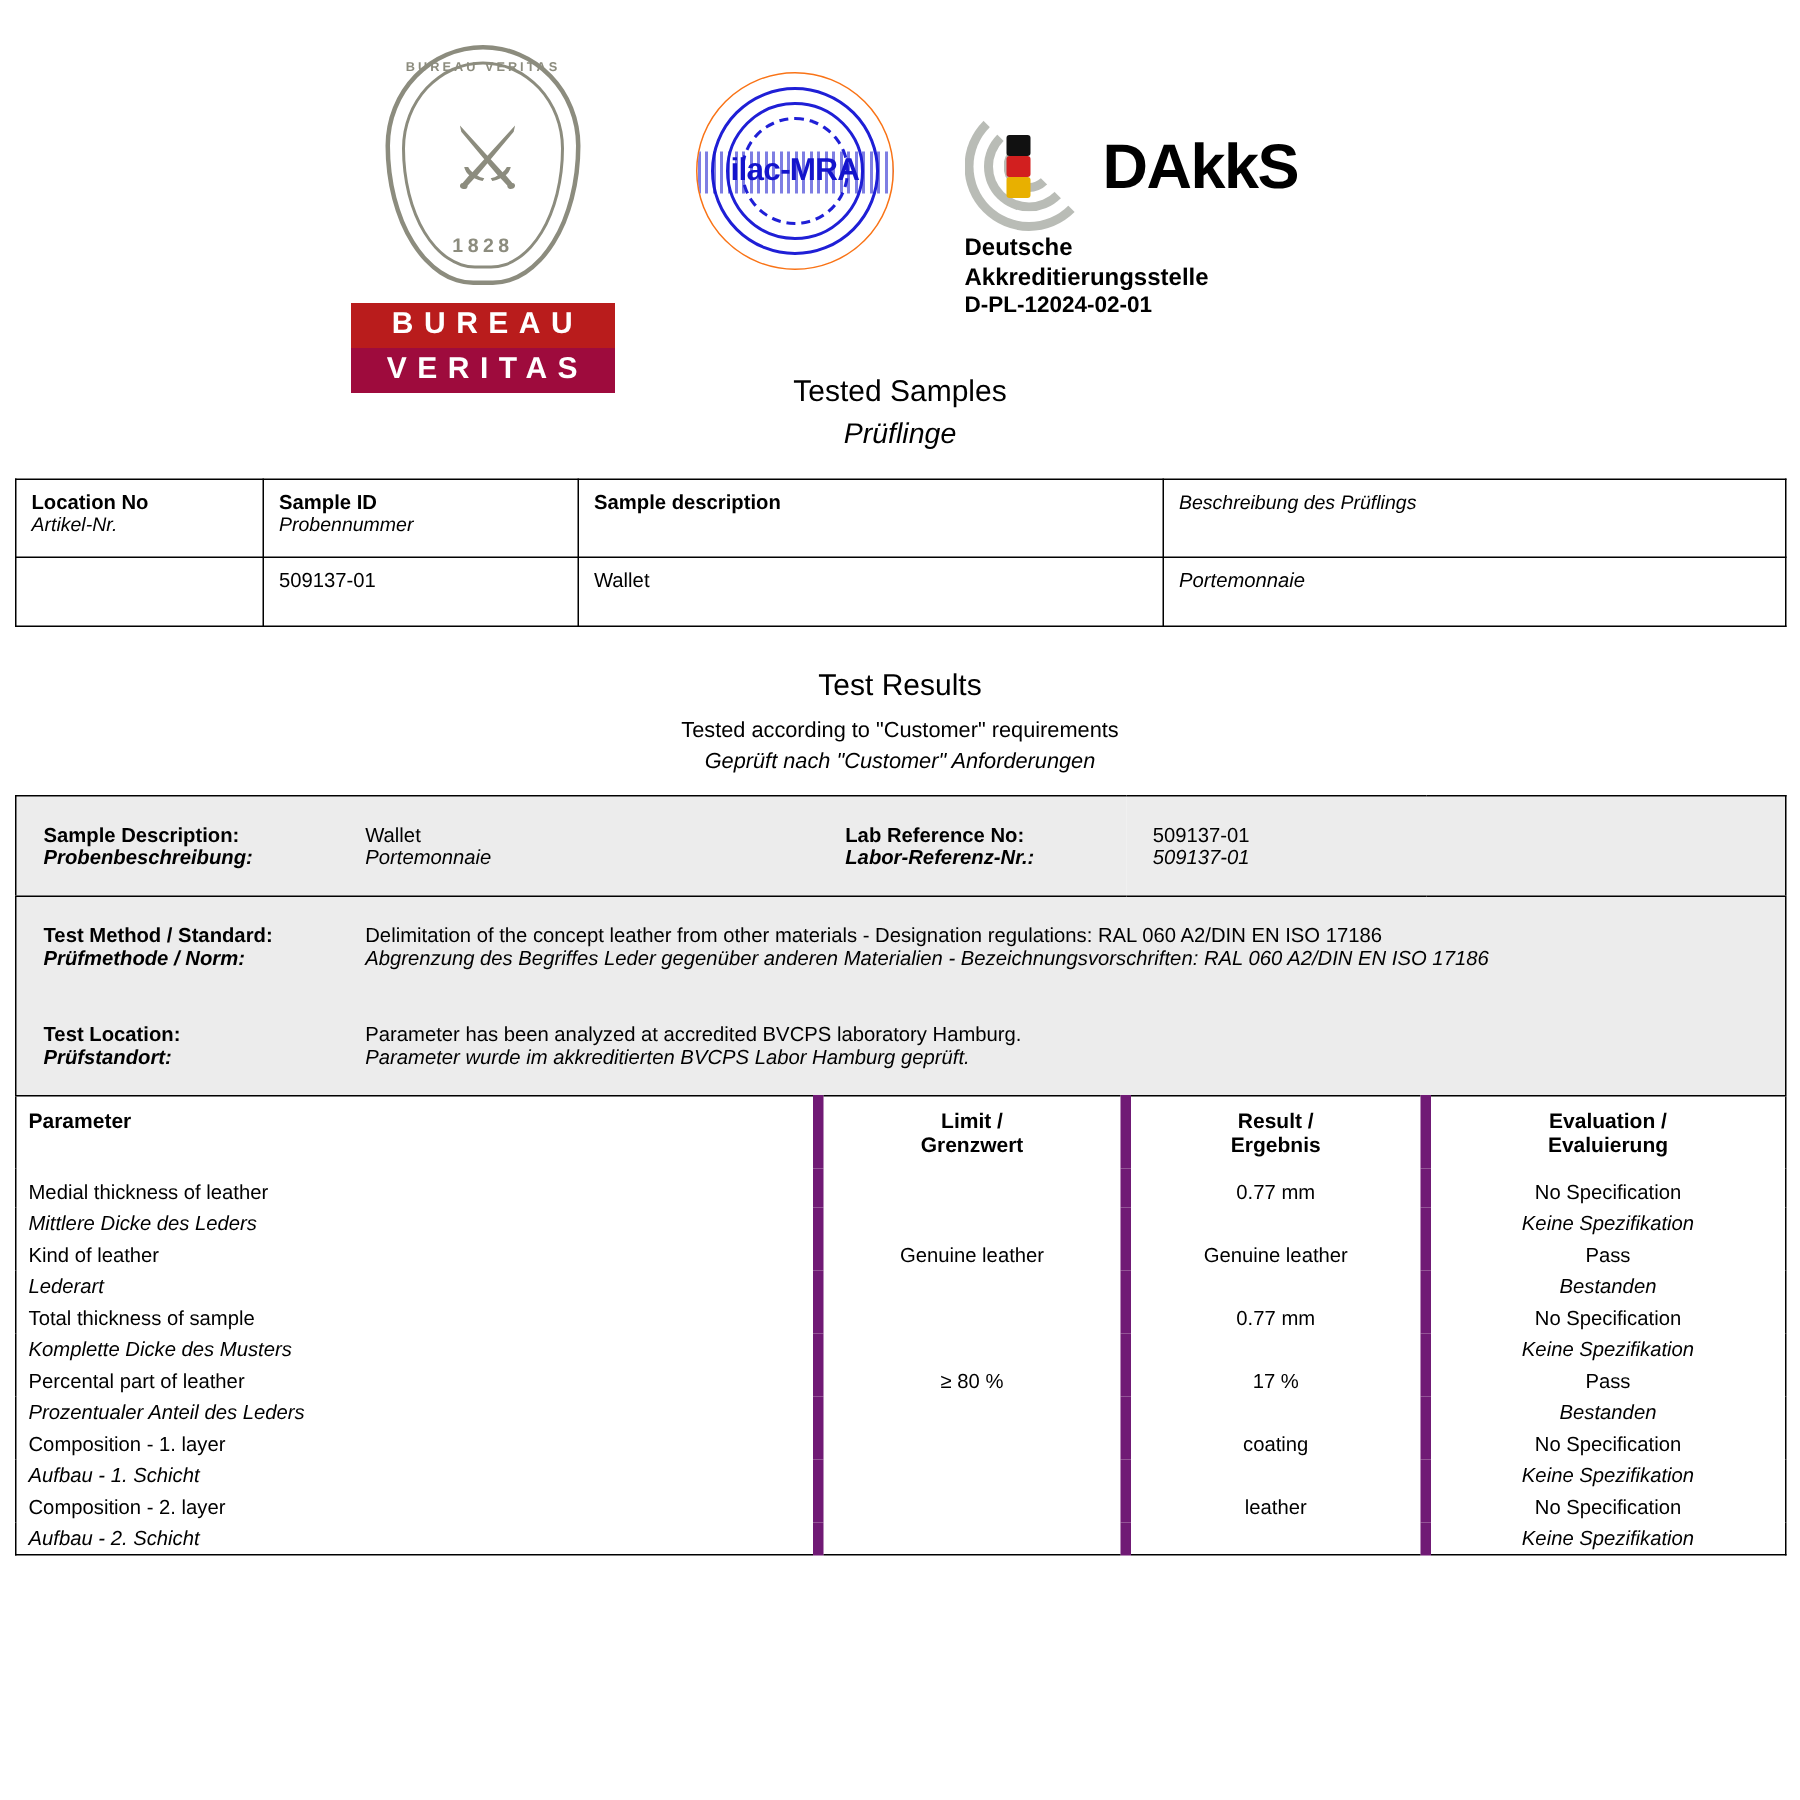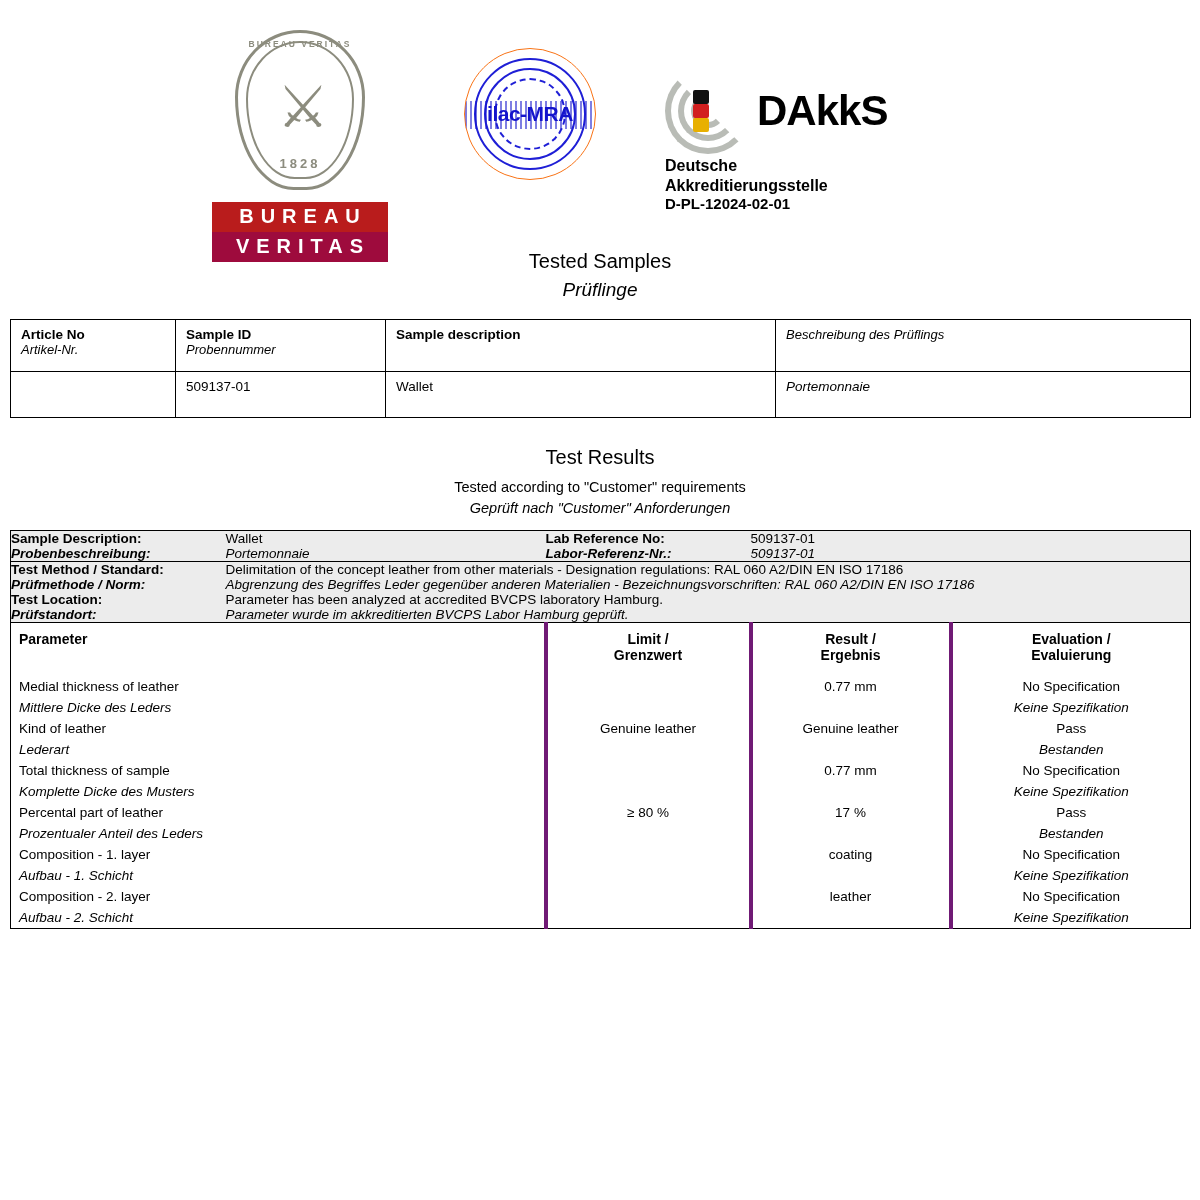--- a/index.html
+++ b/index.html
@@ -13,21 +13,21 @@
     font-size: 13.5px;
     overflow: hidden;
   }
   .page { position: relative; width: 1200px; height: 1200px; padding: 0; }
 
   
   .logos {
     display: flex;
     justify-content: center;
     align-items: flex-start;
-    gap: 60px;
+    gap: 38px;
     padding-top: 30px;
     height: 250px;
   }
   .logo-bv { width: 190px; display: flex; flex-direction: column; align-items: center; }
   .bv-seal {
     width: 130px; height: 160px;
     border: 3px solid #8c8c7e;
     border-radius: 50% 50% 45% 45% / 42% 42% 58% 58%;
     position: relative;
     display: flex; align-items: center; justify-content: center;
@@ -123,35 +123,35 @@
   .tbl-samples { margin-top: 18px; }
   .tbl-samples td { border: 1px solid #000; padding: 7px 10px 9px; vertical-align: top; }
   .tbl-samples .en { font-weight: bold; font-size: 13.5px; }
   .tbl-samples .de { font-style: italic; font-size: 13px; }
   .tbl-samples .hdr td { height: 52px; }
   .tbl-samples .row td { height: 46px; }
   .tbl-samples .row .val { font-size: 13.5px; }
   .tbl-samples .row .val-it { font-style: italic; font-size: 13.5px; }
 
   .tbl-results { margin-top: 14px; border: 1px solid #000; }
-  .tbl-results td { vertical-align: top; padding: 0; }
+  .tbl-results td { vertical-align: top; padding: 18px; }
   .shade { background: #ececec; }
   .cell { padding: 5px 8px; }
   .lbl-en { font-weight: bold; font-size: 13.5px; }
   .lbl-de { font-weight: bold; font-style: italic; font-size: 13.5px; }
   .val-en { font-size: 13.5px; }
   .val-de { font-style: italic; font-size: 13.5px; }
   .bt { border-top: 1px solid #000; }
 
   .res-head td { border-top: 1px solid #000; text-align: center; font-weight: bold; padding: 8px 6px; font-size: 14px; }
   .res-head td.left { text-align: left; padding-left: 8px; }
   .res-body td { font-size: 13.5px; padding: 3px 8px; }
   .res-body td.c { text-align: center; }
   .res-body .it { font-style: italic; }
-  .vline { border-left: 4px solid #701a75; }
+  .vline { border-left: 7px solid #701a75; }
 </style>
 </head>
 <body>
 
 <div class="page">
 
   <div class="logos">
 
     <div class="logo-bv">
       <div class="bv-seal">
@@ -204,21 +204,21 @@
   <table class="tbl-samples">
     <colgroup>
       <col style="width:165px">
         <col style="width:210px">
         <col style="width:390px">
         <col style="width:415px">
     </colgroup>
     <tbody>
         <tr class="hdr">
       <td>
-        <div class="en">Article No</div>
+        <div class="en">Location No</div>
         <div class="de">Artikel-Nr.</div>
       </td>
       <td>
         <div class="en">Sample ID</div>
         <div class="de">Probennummer</div>
       </td>
       <td>
         <div class="en">Sample description</div>
       </td>
       <td>

